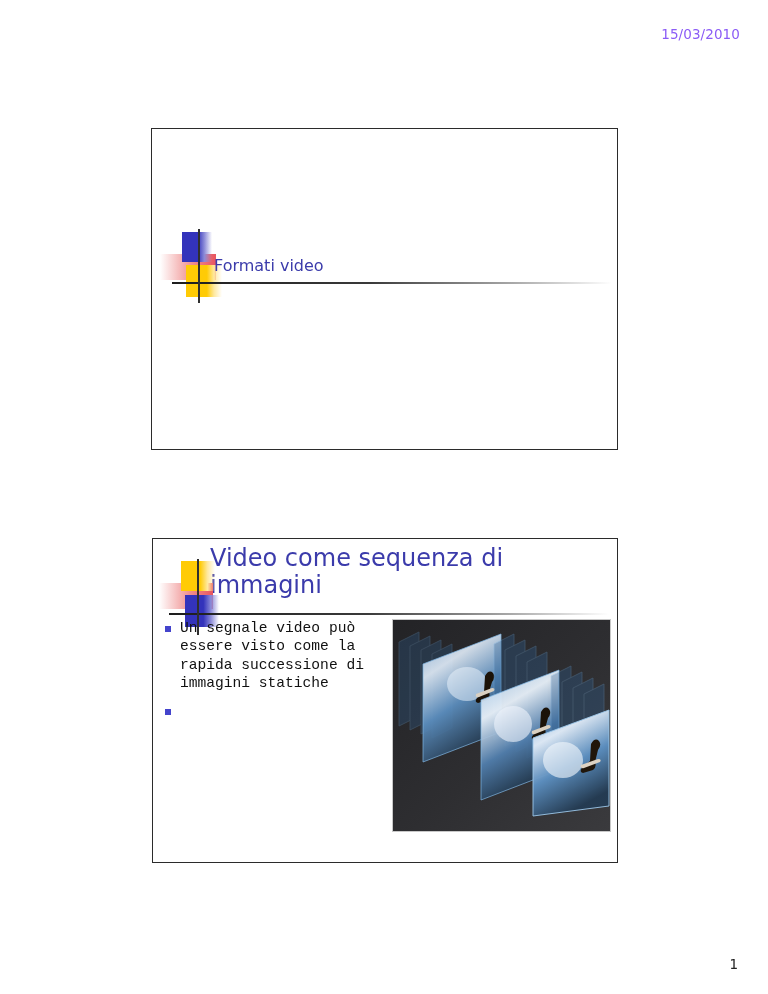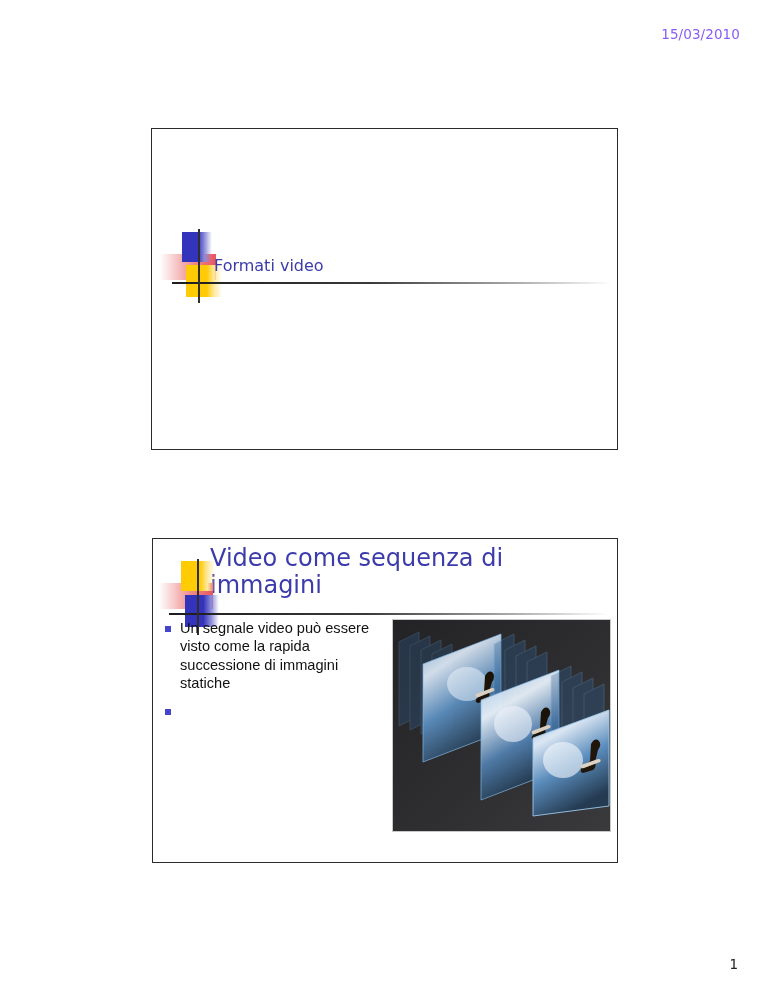--- a/index.html
+++ b/index.html
@@ -146,21 +146,21 @@
   }
   .bullet-mark {
     width: 6px;
     height: 6px;
     background: #4444cc;
     margin-top: 7px;
     margin-right: 9px;
     flex: none;
   }
   .bullet-text {
-    font-family: Liberation Sans, sans-serif;
+    font-family: Liberation Mono, monospace;
     font-size: 14.6px;
     line-height: 1.26;
     color: #111111;
     width: 200px;
   }
 
   
   .figure {
     position: absolute;
     left: 239px;

